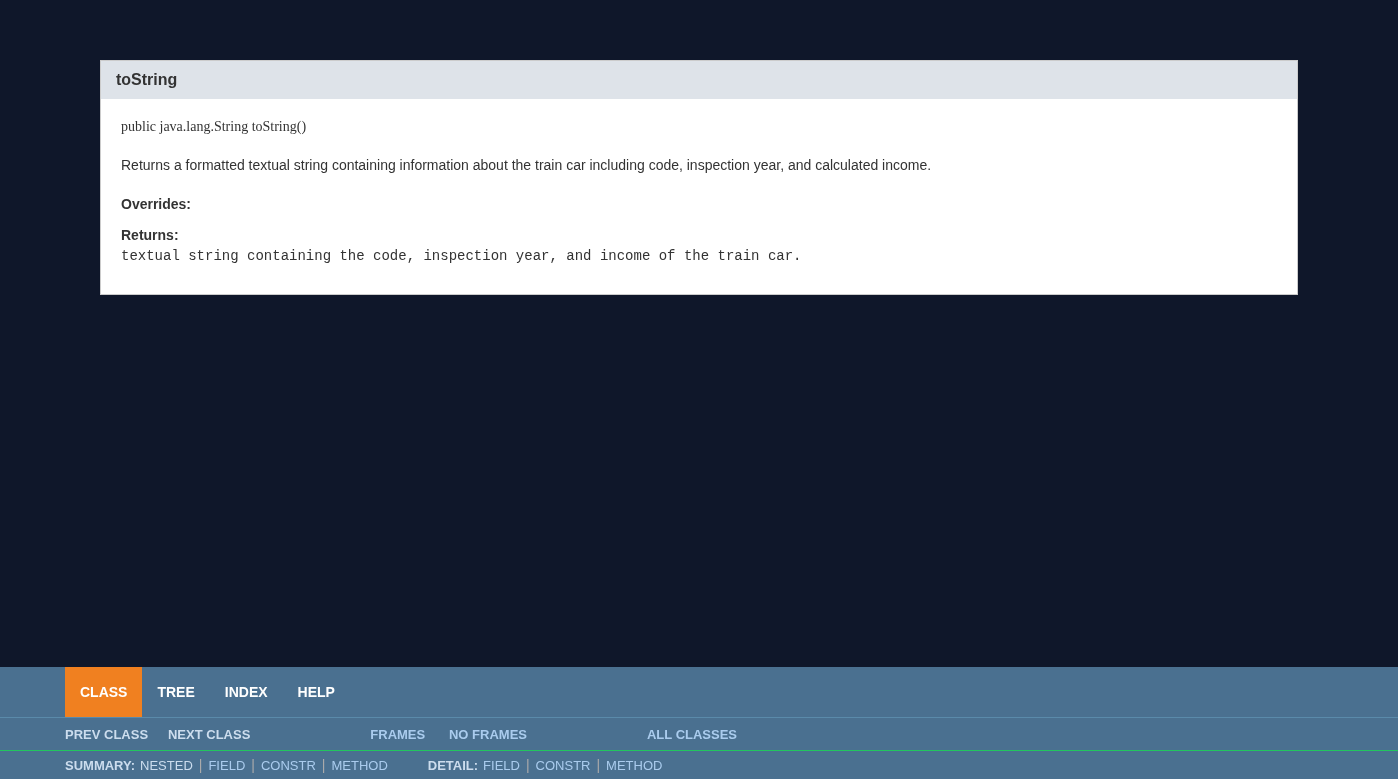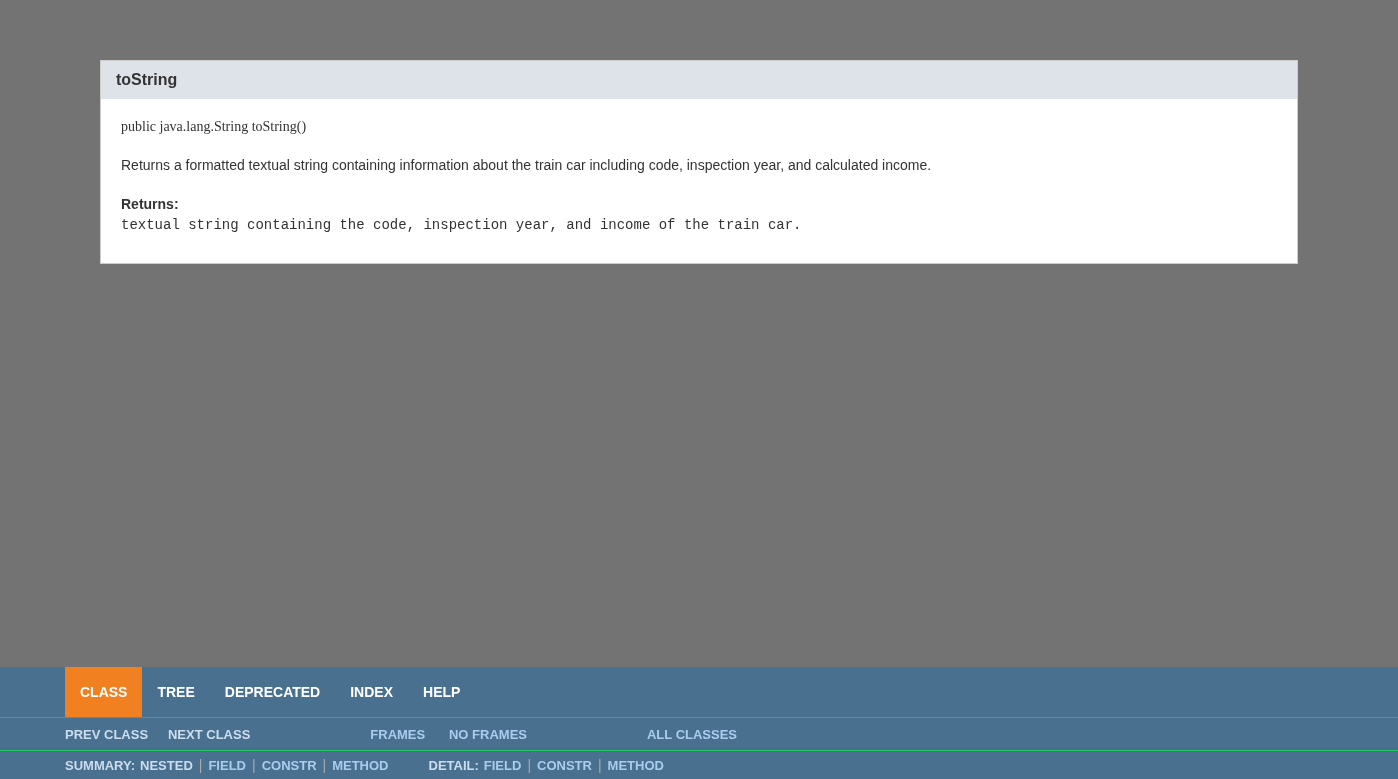--- a/index.html
+++ b/index.html
@@ -11,21 +11,21 @@
     body {
       background-color: #ffffff;
       font-family: Arial, Helvetica, sans-serif;
       font-size: 14px;
       color: #333333;
     }
 
     .page-wrapper {
       width: 1398px;
       min-height: 779px;
-      background: #737373;
+      background: #0f172a;
       position: relative;
     }
 
     
     .main-content {
       padding: 60px 100px 40px 100px;
     }
 
     .method-section {
       border: 1px solid #cccccc;
@@ -173,21 +173,21 @@
     .summary-label {
       color: #ccddee;
       font-size: 13px;
       font-weight: bold;
       margin-right: 5px;
     }
 
     .summary-link {
       color: #aaccee;
       font-size: 13px;
-      font-weight: bold;
+      font-weight: normal;
       text-decoration: none;
       cursor: pointer;
     }
 
     .summary-sep {
       color: #aaaaaa;
       margin: 0 6px;
     }
   </style>
 </head>
@@ -197,35 +197,35 @@
 
   <div class="main-content">
     <div class="method-section">
       <div class="method-header">
         <span>toString</span>
       </div>
       <div class="method-body">
         <div class="method-signature">public java.lang.String toString()</div>
         <div class="method-description">Returns a formatted textual string containing information about the train car including code, inspection year, and calculated income.</div>
         <div class="method-overrides">
+          <div class="method-section-label">Overrides:</div>
         </div>
         <div class="method-returns">
           <div class="method-section-label">Returns:</div>
           <div class="method-returns-value">textual string containing the code, inspection year, and income of the train car.</div>
         </div>
       </div>
     </div>
   </div>
 
   <div class="bottom-nav">
 
     <div class="nav-bar-top">
       <a class="nav-item active">CLASS</a>
       <a class="nav-item">TREE</a>
-      <a class="nav-item">DEPRECATED</a>
       <a class="nav-item">INDEX</a>
       <a class="nav-item">HELP</a>
     </div>
 
     <div class="nav-bar-bottom">
       <div class="nav-bar-bottom-links">
         <div class="nav-bottom-section">
           <span class="nav-bottom-static">PREV CLASS</span>
           <span class="nav-bottom-separator">&nbsp;</span>
           <span class="nav-bottom-static">NEXT CLASS</span>

